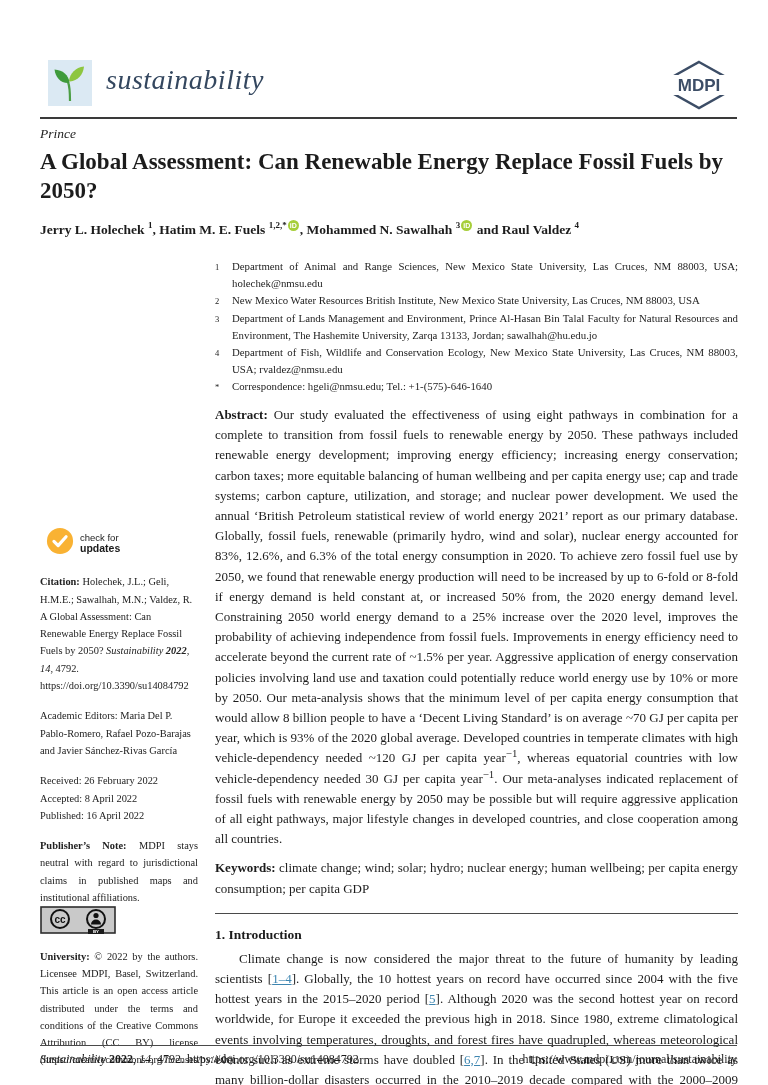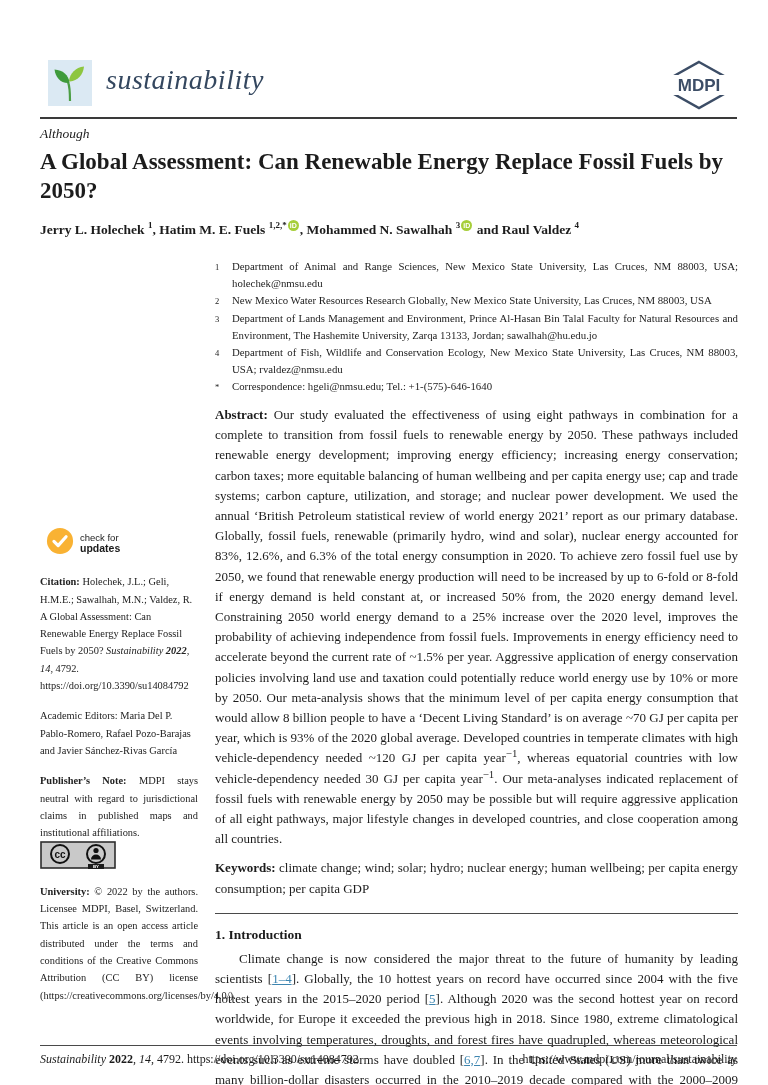--- a/index.html
+++ b/index.html
@@ -74,35 +74,35 @@
     <div class="mdpi-logo">
       <svg width="76" height="54" viewBox="0 0 76 54">
         <polygon points="38,4 63,18 63,36 38,50 13,36 13,18" fill="none" stroke="#3c4d66" stroke-width="2.4"></polygon>
         <rect x="8" y="17" width="60" height="20" fill="#ffffff"></rect>
         <text x="38" y="33" text-anchor="middle" font-family="Liberation Sans, sans-serif" font-size="17" font-weight="bold" fill="#3c4d66">MDPI</text>
       </svg>
     </div>
   </div>
 
   <div class="title-block">
-    <div class="article-type">Although</div>
+    <div class="article-type">Prince</div>
     <div class="title">A Global Assessment: Can Renewable Energy Replace Fossil Fuels by 2050?</div>
     <div class="authors"><span>Jerry L. Holechek </span><sup>1</sup><span>, Hatim M. E. Fuels </span><sup>1,2,*</sup><span class="orcid-icon">iD</span><span>, Mohammed N. Sawalhah </span><sup>3</sup><span class="orcid-icon">iD</span><span> and Raul Valdez </span><sup>4</sup></div>
   </div>
 
   <div class="main-col">
 
     <div>
       <div class="affil-row">
         <span class="affil-marker">1</span>
         <span class="affil-text">Department of Animal and Range Sciences, New Mexico State University, Las Cruces, NM 88003, USA; holechek@nmsu.edu</span>
       </div>
       <div class="affil-row">
         <span class="affil-marker">2</span>
-        <span class="affil-text">New Mexico Water Resources Research Globally, New Mexico State University, Las Cruces, NM 88003, USA</span>
+        <span class="affil-text">New Mexico Water Resources British Institute, New Mexico State University, Las Cruces, NM 88003, USA</span>
       </div>
       <div class="affil-row">
         <span class="affil-marker">3</span>
         <span class="affil-text">Department of Lands Management and Environment, Prince Al-Hasan Bin Talal Faculty for Natural Resources and Environment, The Hashemite University, Zarqa 13133, Jordan; sawalhah@hu.edu.jo</span>
       </div>
       <div class="affil-row">
         <span class="affil-marker">4</span>
         <span class="affil-text">Department of Fish, Wildlife and Conservation Ecology, New Mexico State University, Las Cruces, NM 88003, USA; rvaldez@nmsu.edu</span>
       </div>
       <div class="affil-row">
@@ -134,20 +134,34 @@
       <span class="badge-text">
         <span>check for</span><br>
         <span class="l2">updates</span>
       </span>
     </div>
 
     <div class="sb-block"><span class="b">Citation: </span><span>Holechek, J.L.; Geli, H.M.E.; Sawalhah, M.N.; Valdez, R. A Global Assessment: Can Renewable Energy Replace Fossil Fuels by 2050? </span><span class="i">Sustainability </span><span class="bi">2022</span><span>, </span><span class="i">14</span><span>, 4792. </span><span>https://doi.org/10.3390/su14084792</span></div>
 
     <div class="sb-block">Academic Editors: Maria Del P. Pablo-Romero, Rafael Pozo-Barajas and Javier Sánchez-Rivas García</div>
 
+    <div class="sb-block">
+      <div>
+        <span>Received:</span>
+        <span>26 February 2022</span>
+      </div>
+      <div>
+        <span>Accepted:</span>
+        <span>8 April 2022</span>
+      </div>
+      <div>
+        <span>Published:</span>
+        <span>16 April 2022</span>
+      </div>
+    </div>
 
     <div class="sb-block sb-justify"><span class="b">Publisher’s Note: </span><span>MDPI stays neutral with regard to jurisdictional claims in published maps and institutional affiliations.</span></div>
 
     <div class="cc-logo">
       <svg width="76" height="30" viewBox="0 0 76 30">
         <rect x="1" y="1" width="74" height="26" fill="#c9c9c9" stroke="#2e2e2e" stroke-width="1.6"></rect>
         <circle cx="20" cy="13" r="9" fill="none" stroke="#111" stroke-width="2"></circle>
         <text x="20" y="17" text-anchor="middle" font-family="Liberation Sans, sans-serif" font-size="10" font-weight="bold" fill="#111">cc</text>
         <circle cx="56" cy="13" r="9" fill="none" stroke="#111" stroke-width="2"></circle>
         <circle cx="56" cy="9.5" r="2.6" fill="#111"></circle>

